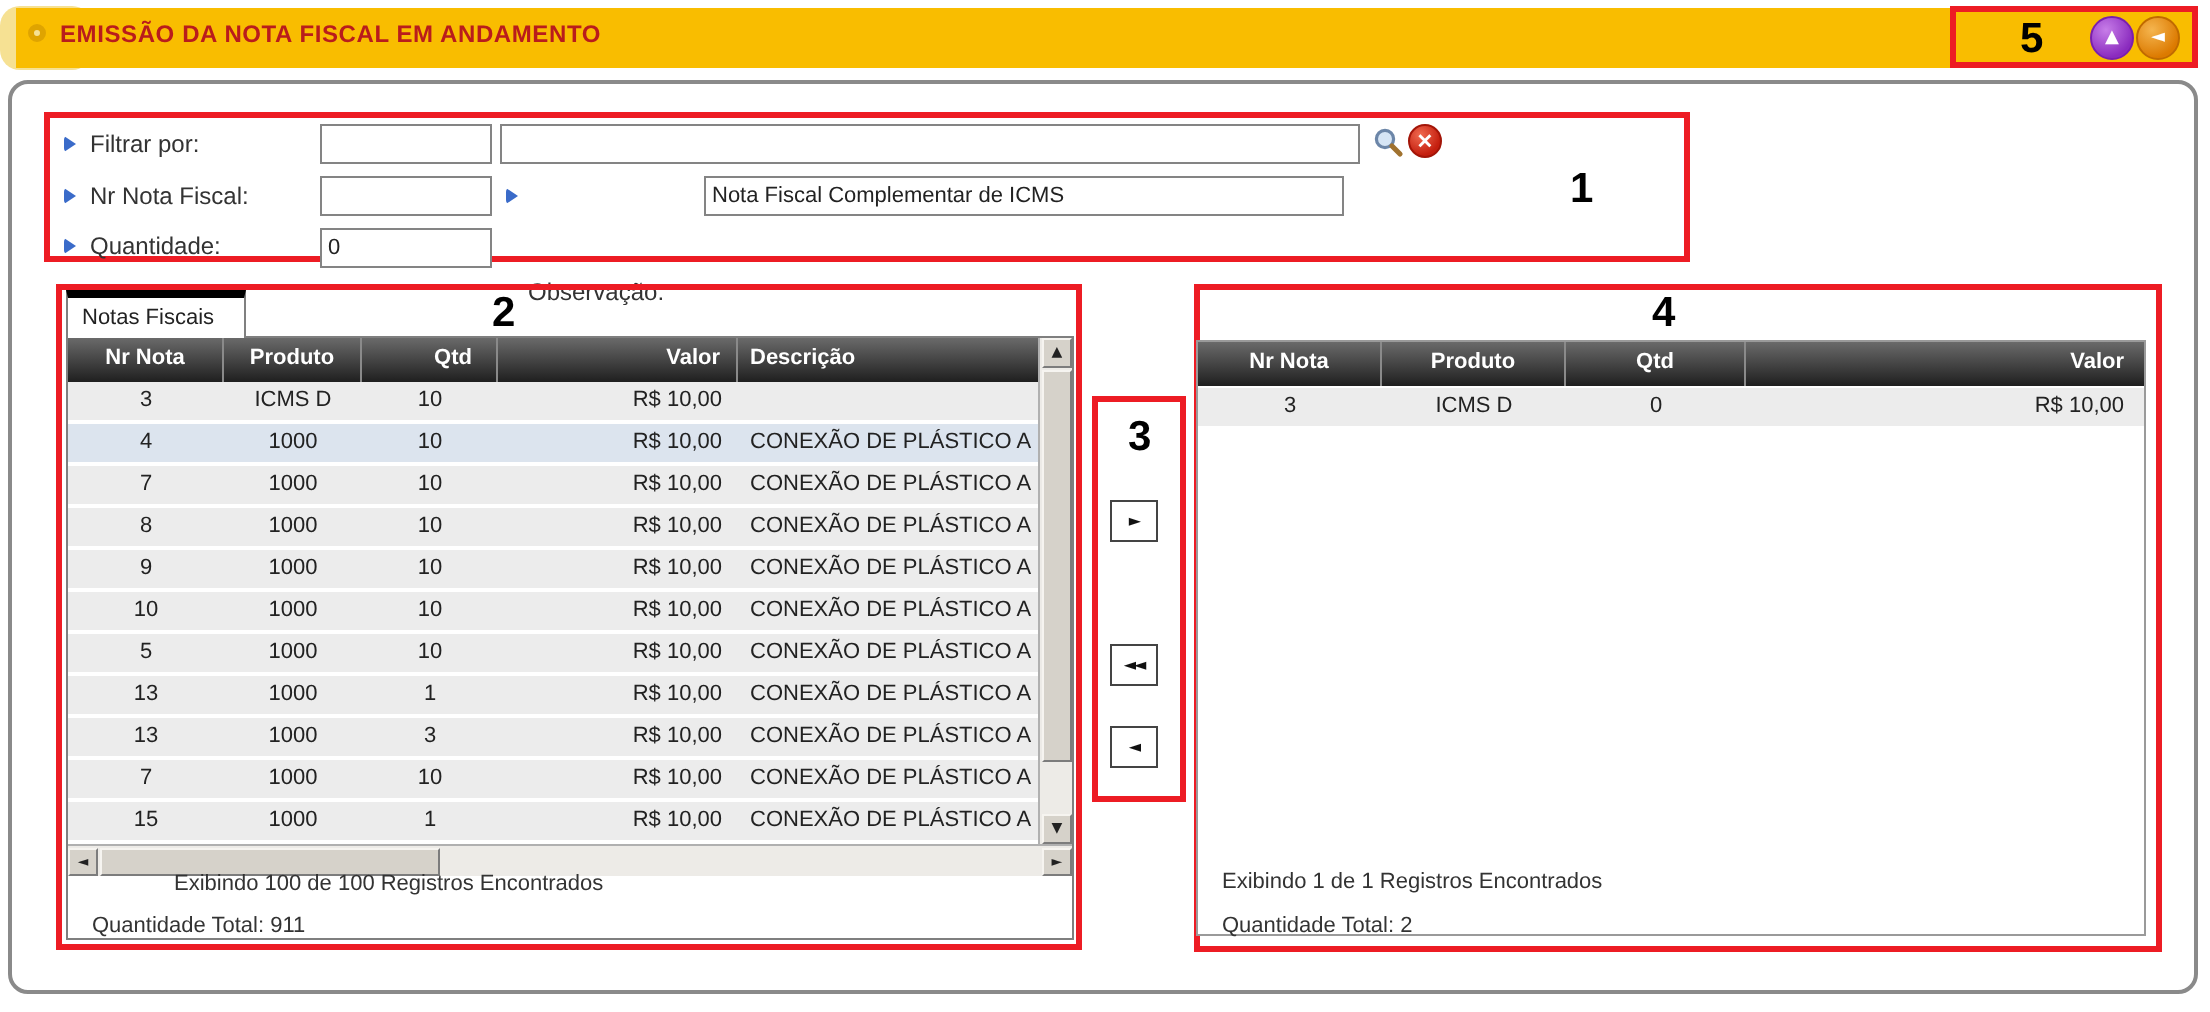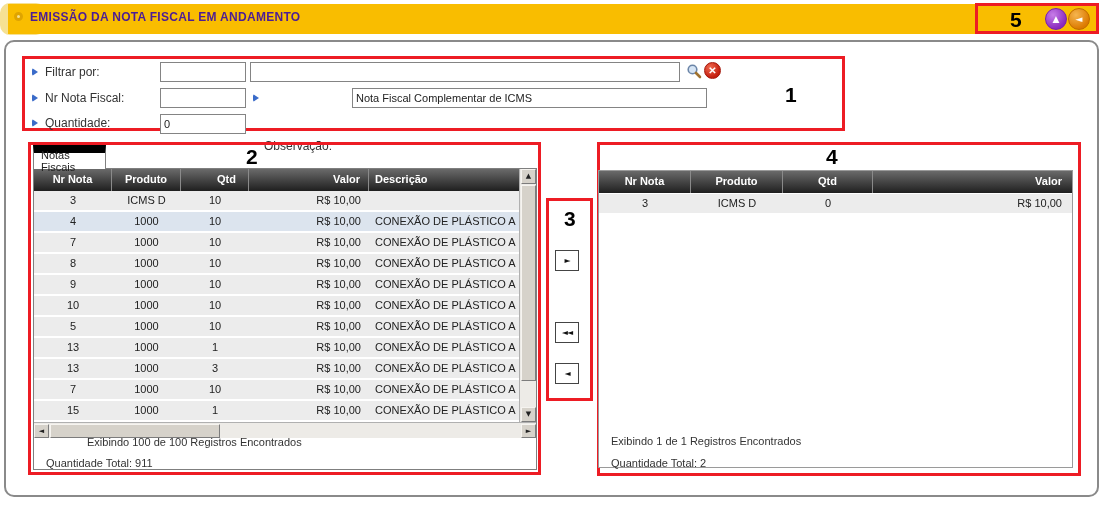--- a/index.html
+++ b/index.html
@@ -6,21 +6,21 @@
   body {
     width:1105px; height:506px; position:relative; overflow:hidden;
     background:#fff; font-family:"Liberation Sans", sans-serif; color:#222;
   }
   .abs { position:absolute; }
 
   
   .notch { left:0; top:3px; width:46px; height:32px; background:#F6E193; border-radius:10px; }
   .topbar { left:8px; top:4px; width:1089px; height:30px; background:#F9BD00; }
   .notch-ring { left:14px; top:12px; width:9px; height:9px; border:3px solid #DFA400; border-radius:50%; background:#F6E193; }
-  .topbar-title { left:30px; top:10px; font-size:12px; font-weight:bold; color:#4c1d95; letter-spacing:.3px; }
+  .topbar-title { left:30px; top:10px; font-size:12px; font-weight:bold; color:#b91c1c; letter-spacing:.3px; }
 
   .annbox { border:3px solid #ED1C24; background:transparent; }
   .annnum { font-size:21px; font-weight:bold; color:#000; line-height:1; }
 
   .circle-btn { width:22px; height:22px; border-radius:50%; display:flex; align-items:center; justify-content:center;
     color:#fff; font-size:9px; font-family:"DejaVu Sans", sans-serif; cursor:pointer; }
   .btn-purple { background:radial-gradient(circle at 35% 30%, #C77DE8, #8A2BBE 72%); border:1px solid #7A1FAE; }
   .btn-orange { background:radial-gradient(circle at 35% 30%, #F5B54F, #DC7A00 72%); border:1px solid #C06A00; }
 
   
@@ -28,22 +28,22 @@
 
   
   .bullet { width:0; height:0; border-left:6px solid #3A6BC9; border-top:4px solid transparent; border-bottom:4px solid transparent; border-radius:2px; }
   .flabel { font-size:12px; color:#333; }
   .inp { position:absolute; height:20px; border:1px solid #848484; font-size:11px; padding:1px 3px;
     font-family:"Liberation Sans", sans-serif; color:#222; background:#fff; }
   .redx { border-radius:50%; background:radial-gradient(circle at 35% 30%, #F06A50, #C41E0E 70%);
     color:#fff; font-weight:bold; font-size:10px; display:flex; align-items:center; justify-content:center; border:1px solid #A31508; }
 
   
-  .tab { left:33px; top:145px; width:73px; height:24px; background:#fff; border:1px solid #808080;
-    border-top:8px solid #000000; border-bottom:none; font-size:11px; color:#222;
+  .tab { left:33px; top:145px; width:90px; height:24px; background:#fff; border:1px solid #808080;
+    border-top:4px solid #000000; border-bottom:none; font-size:11px; color:#222;
     display:flex; align-items:center; padding-left:7px; z-index:3; }
 
   
   .gridbox { border:1px solid #7F7F7F; background:#fff; }
   .ghead { display:flex; height:22px; background:linear-gradient(#6A6A6A, #1F1F1F); }
   .hcell { color:#fff; font-weight:bold; font-size:11px; line-height:21px; border-right:1px solid #8A8A8A;
     overflow:hidden; white-space:nowrap; }
   .trow { display:flex; height:19px; line-height:19px; margin-bottom:2px; background:#ECECEC; font-size:11px; color:#222; }
   .trow.hl { background:#DCE4EE; }
   .tcell { overflow:hidden; white-space:nowrap; }
@@ -109,21 +109,21 @@
 </div>
 <div class="abs redx" style="left:704px; top:62px; width:17px; height:17px;">
   <span>✕</span>
 </div>
 
 <div class="abs bullet" style="left:32px; top:94px;"></div>
 <div class="abs flabel" style="left:45px; top:91px;">Nr Nota Fiscal:</div>
 <input class="inp" style="left: 160px; top: 88px; width: 86px;" value="">
 <div class="abs bullet" style="left:253px; top:94px;"></div>
 <div class="abs flabel" style="left:264px; top:91px;margin-top:48px;">Observação:</div>
-<input class="inp" style="left: 352px; top: 88px; width: 355px;" value="Nota Fiscal Complementar de ICMS">
+<input class="inp" style="left: 352px; top: 88px; width: 320px;" value="Nota Fiscal Complementar de ICMS">
 
 <div class="abs bullet" style="left:32px; top:119px;"></div>
 <div class="abs flabel" style="left:45px; top:116px;">Quantidade:</div>
 <input class="inp" style="left: 160px; top: 114px; width: 86px;" value="0">
 
 <div class="abs annbox" style="left:28px; top:142px; width:513px; height:333px;"></div>
 <div class="abs annnum" style="left:246px; top:146px;">2</div>
 <div class="abs tab">
   <span>Notas Fiscais</span>
 </div>

